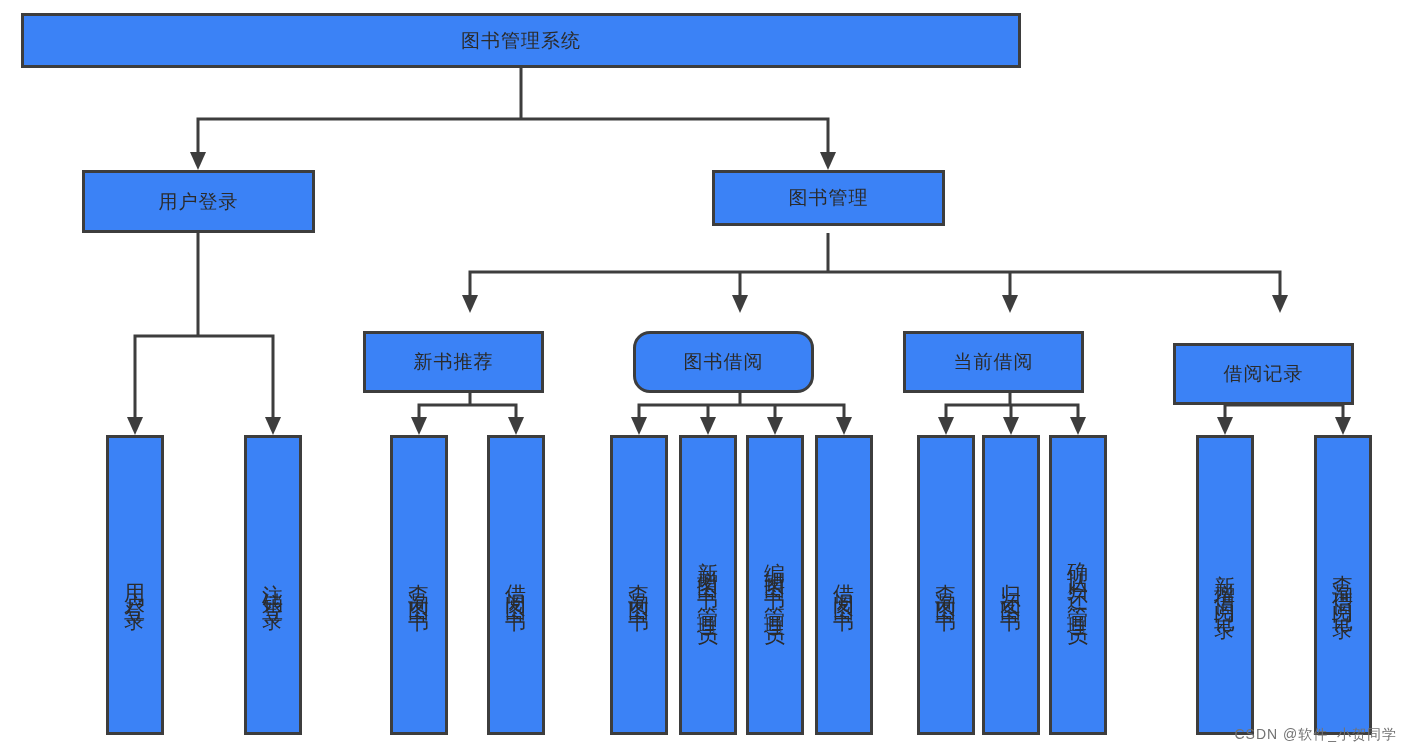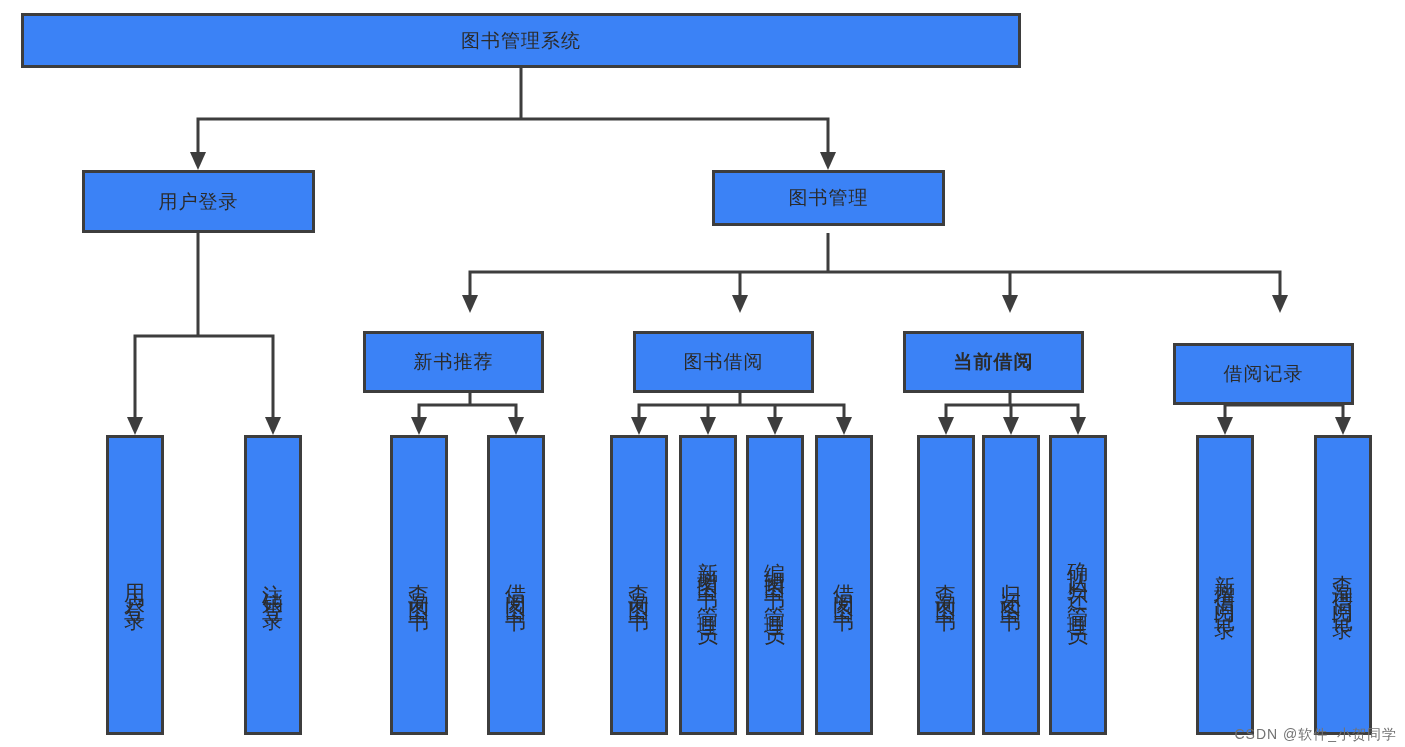--- a/index.html
+++ b/index.html
@@ -43,22 +43,22 @@
     line-height: 1;
     letter-spacing: 9px;
     white-space: nowrap;
   }
   
   .n-root   { left: 21px;   top: 13px;  width: 1000px; height: 55px; }
   .n-login  { left: 82px;   top: 170px; width: 233px;  height: 63px; }
   .n-mgmt   { left: 712px;  top: 170px; width: 233px;  height: 56px; }
   .n-l3     { top: 331px; width: 181px; height: 62px; }
   .n-rec    { left: 363px; }
-  .n-bor    { left: 633px; }
-  .n-cur    { left: 903px; font-weight: bold; }
+  .n-bor    { left: 633px; border-radius: 17px; }
+  .n-cur    { left: 903px; }
   .n-his    { left: 1173px; margin-top: 12px; }
   .leaf     { top: 435px; width: 58px; height: 300px; }
   .lf-1  { left: 106px; }
   .lf-2  { left: 244px; }
   .lf-3  { left: 390px; }
   .lf-4  { left: 487px; }
   .lf-5  { left: 610px; }
   .lf-6  { left: 679px; }
   .lf-7  { left: 746px; }
   .lf-8  { left: 815px; }

